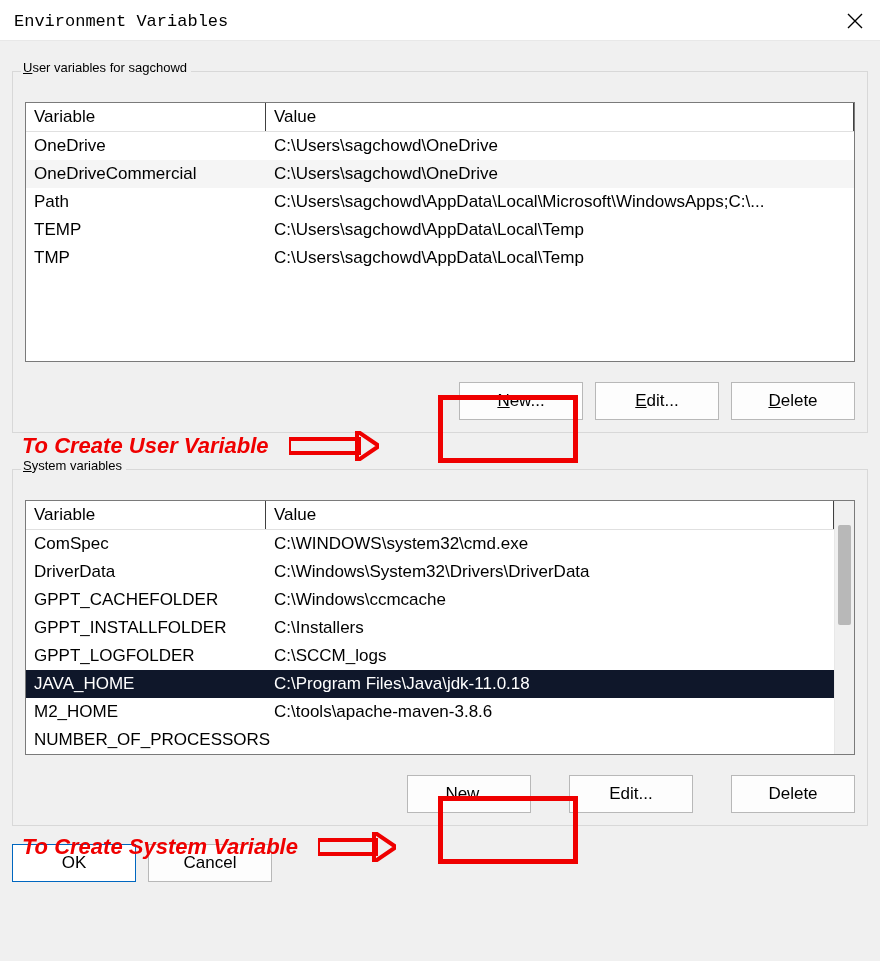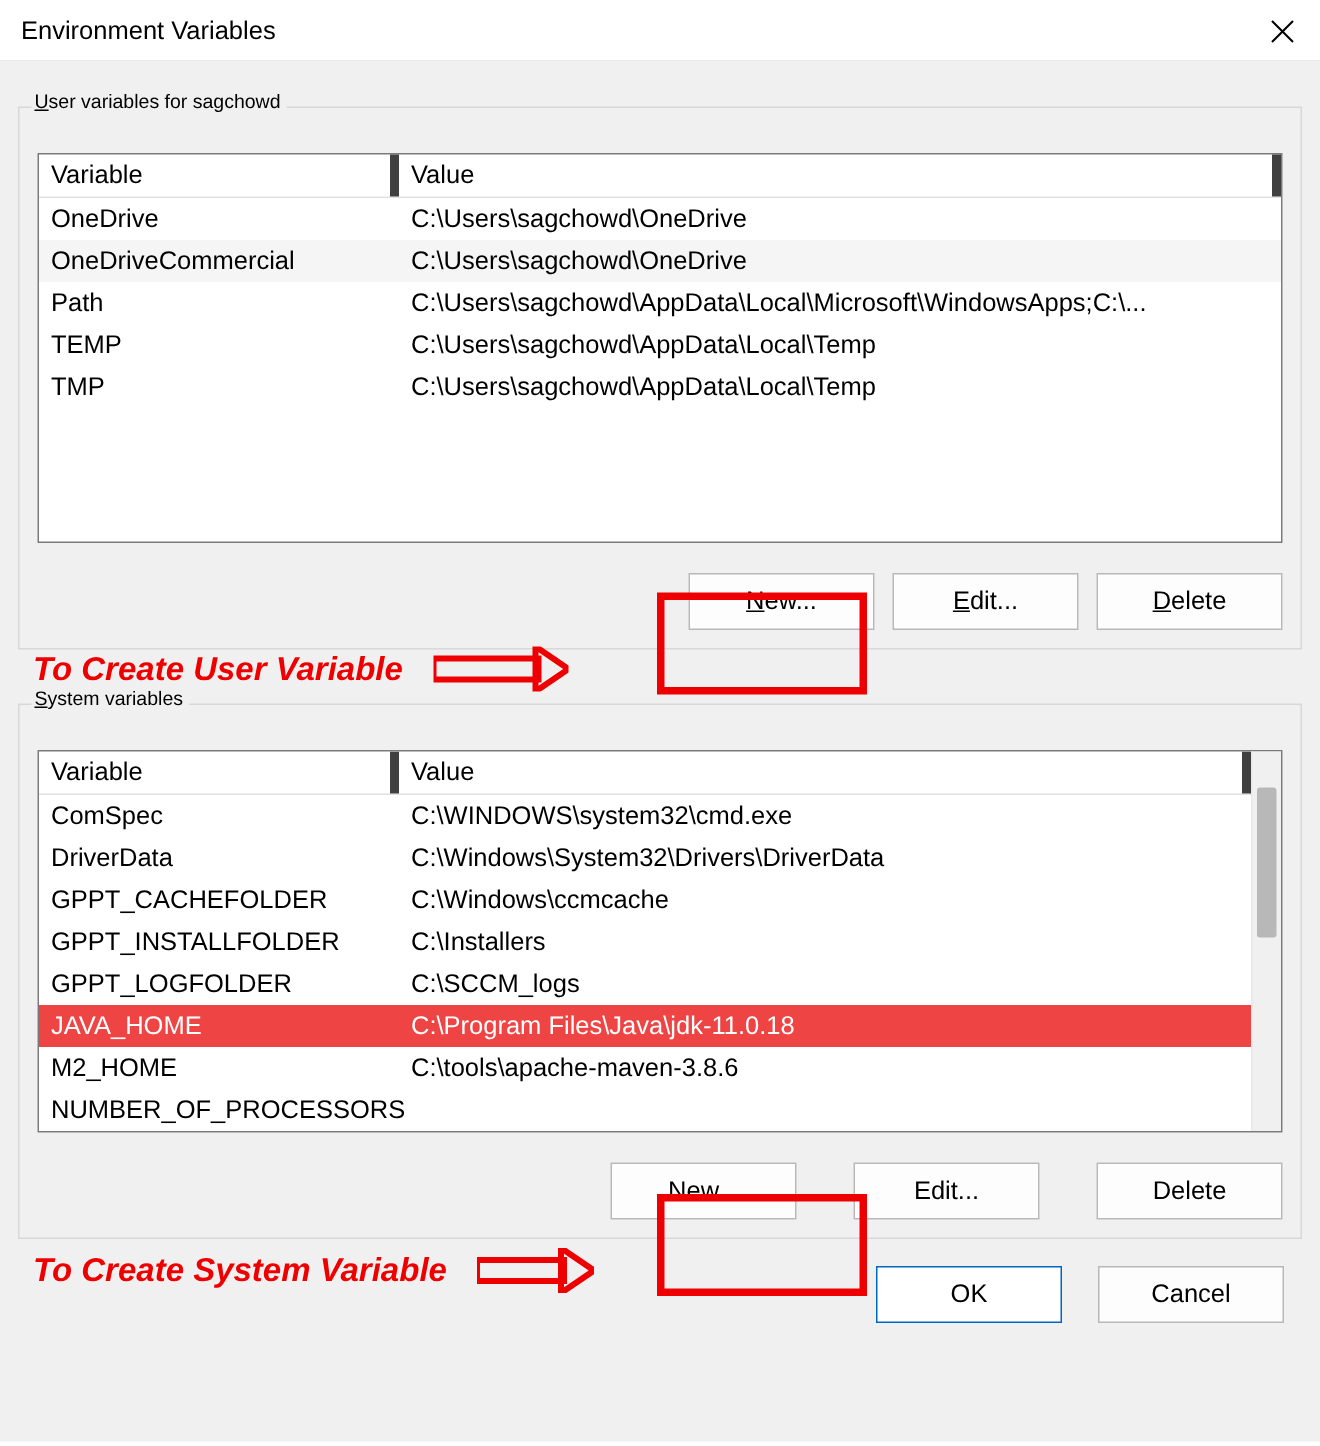--- a/index.html
+++ b/index.html
@@ -13,20 +13,21 @@
       overflow: hidden;
       position: relative;
     }
     .titlebar {
       display: flex;
       align-items: center;
       justify-content: space-between;
       padding: 10px 14px 8px 14px;
       background: #fff;
       border-bottom: 1px solid #e8e8e8;
+      font-family: Liberation Mono, monospace;
     }
     .title-text { font-size: 17px; }
     .close-btn {
       width: 22px; height: 22px;
       display: flex; align-items: center; justify-content: center;
       font-size: 22px; line-height: 1;
       cursor: default;
     }
     .dialog-body {
       padding: 20px 12px 12px 12px;
@@ -57,25 +58,25 @@
     }
     .table-head, .table-row {
       display: flex;
       align-items: center;
       white-space: nowrap;
     }
     .table-head { border-bottom: 1px solid #e0e0e0; }
     .col-var { width: 240px; padding: 4px 8px; }
     .col-val { flex: 1; padding: 4px 8px; overflow: hidden; text-overflow: ellipsis; }
     .table-head .col-var, .table-head .col-val {
-      border-right: 6px solid #404040;
+      border-right: 1px solid #404040;
     }
     .table-rows { }
     .row-alt { background: #f5f5f5; }
-    .row-sel { background: #ef4444; color: #fff; }
+    .row-sel { background: #0f172a; color: #fff; }
     .user-table { height: 260px; }
     .sys-table { height: 255px; display: flex; }
     .sys-rows { flex: 1; overflow: hidden; }
     .sys-scrollbar {
       width: 20px;
       background: #f0f0f0;
       position: relative;
       border-left: 1px solid #e8e8e8;
     }
     .sys-thumb {
@@ -120,22 +121,21 @@
       white-space: nowrap;
     }
     .annot-arrow svg { display: block; }
     .annot-box {
       position: absolute;
       border: 5px solid #ef0000;
       pointer-events: none;
     }
     .footer-row {
       display: flex;
-      justify-content: flex-end;
-      gap: 24px;
+      gap: 12px;
       padding: 18px 12px 0 0;
     }
     .btn-primary {
       border: 1px solid #0067c0;
       color: #000;
       background: #fff;
     }
   </style>
 </head>
 <body>

